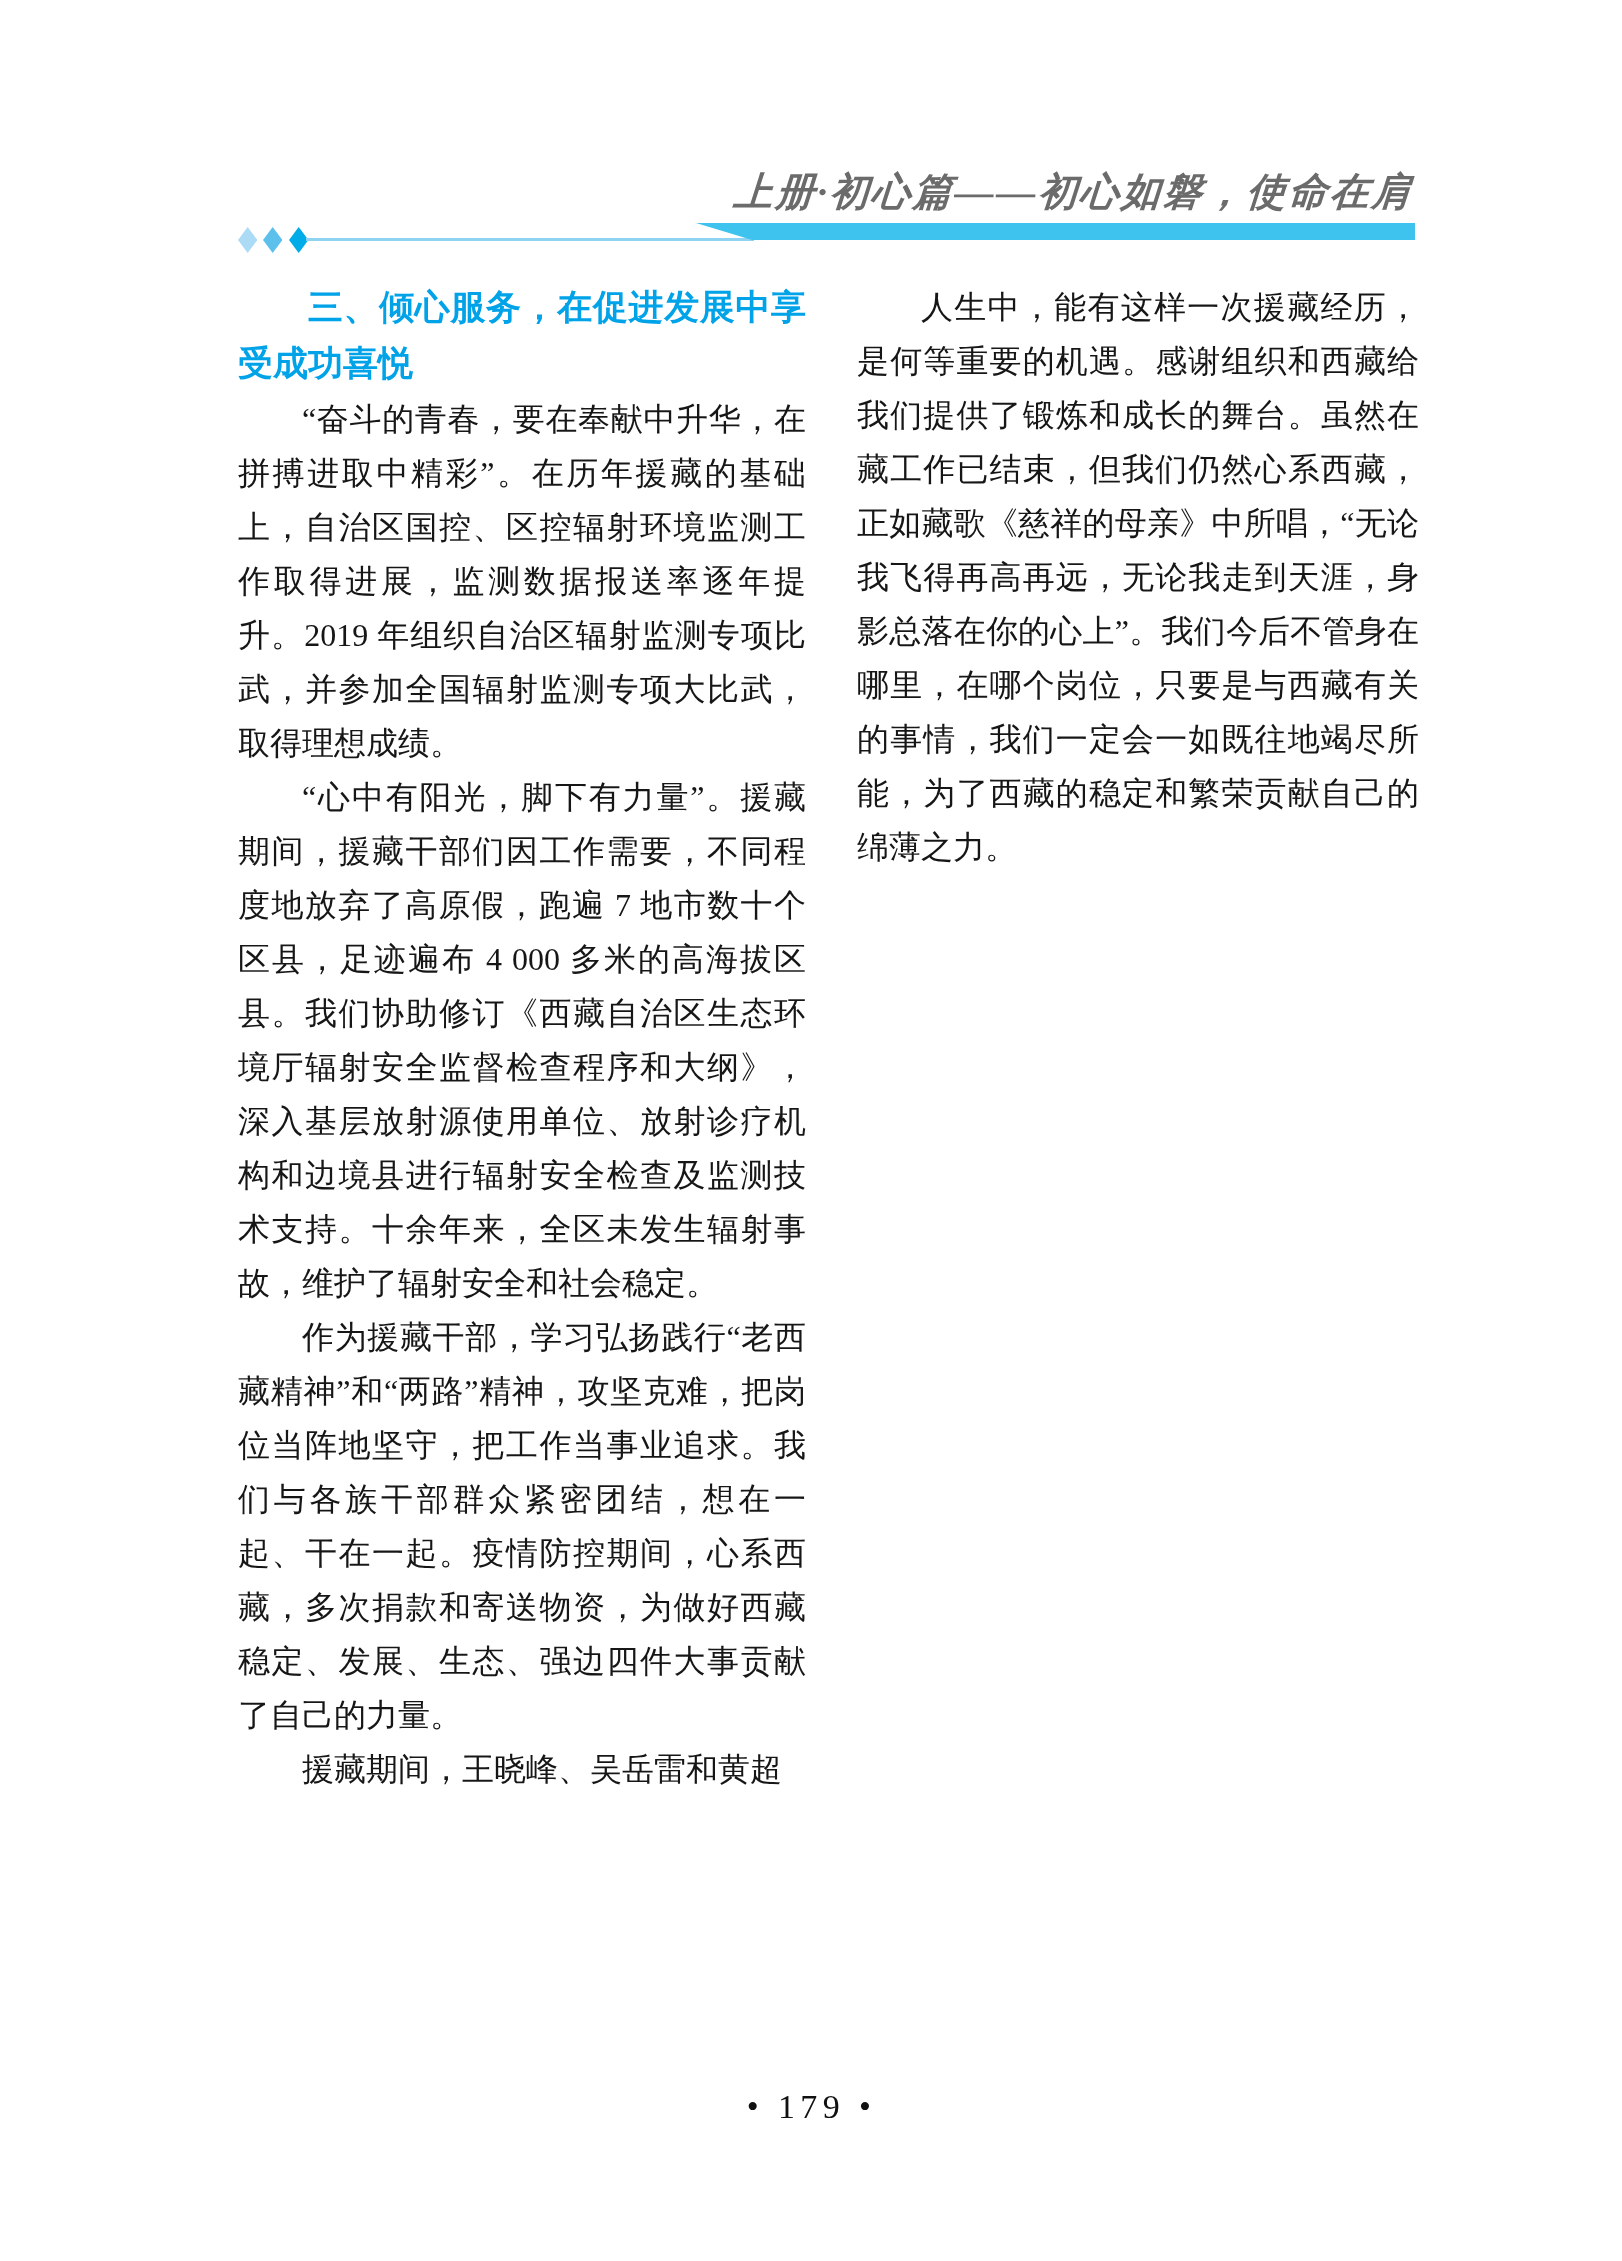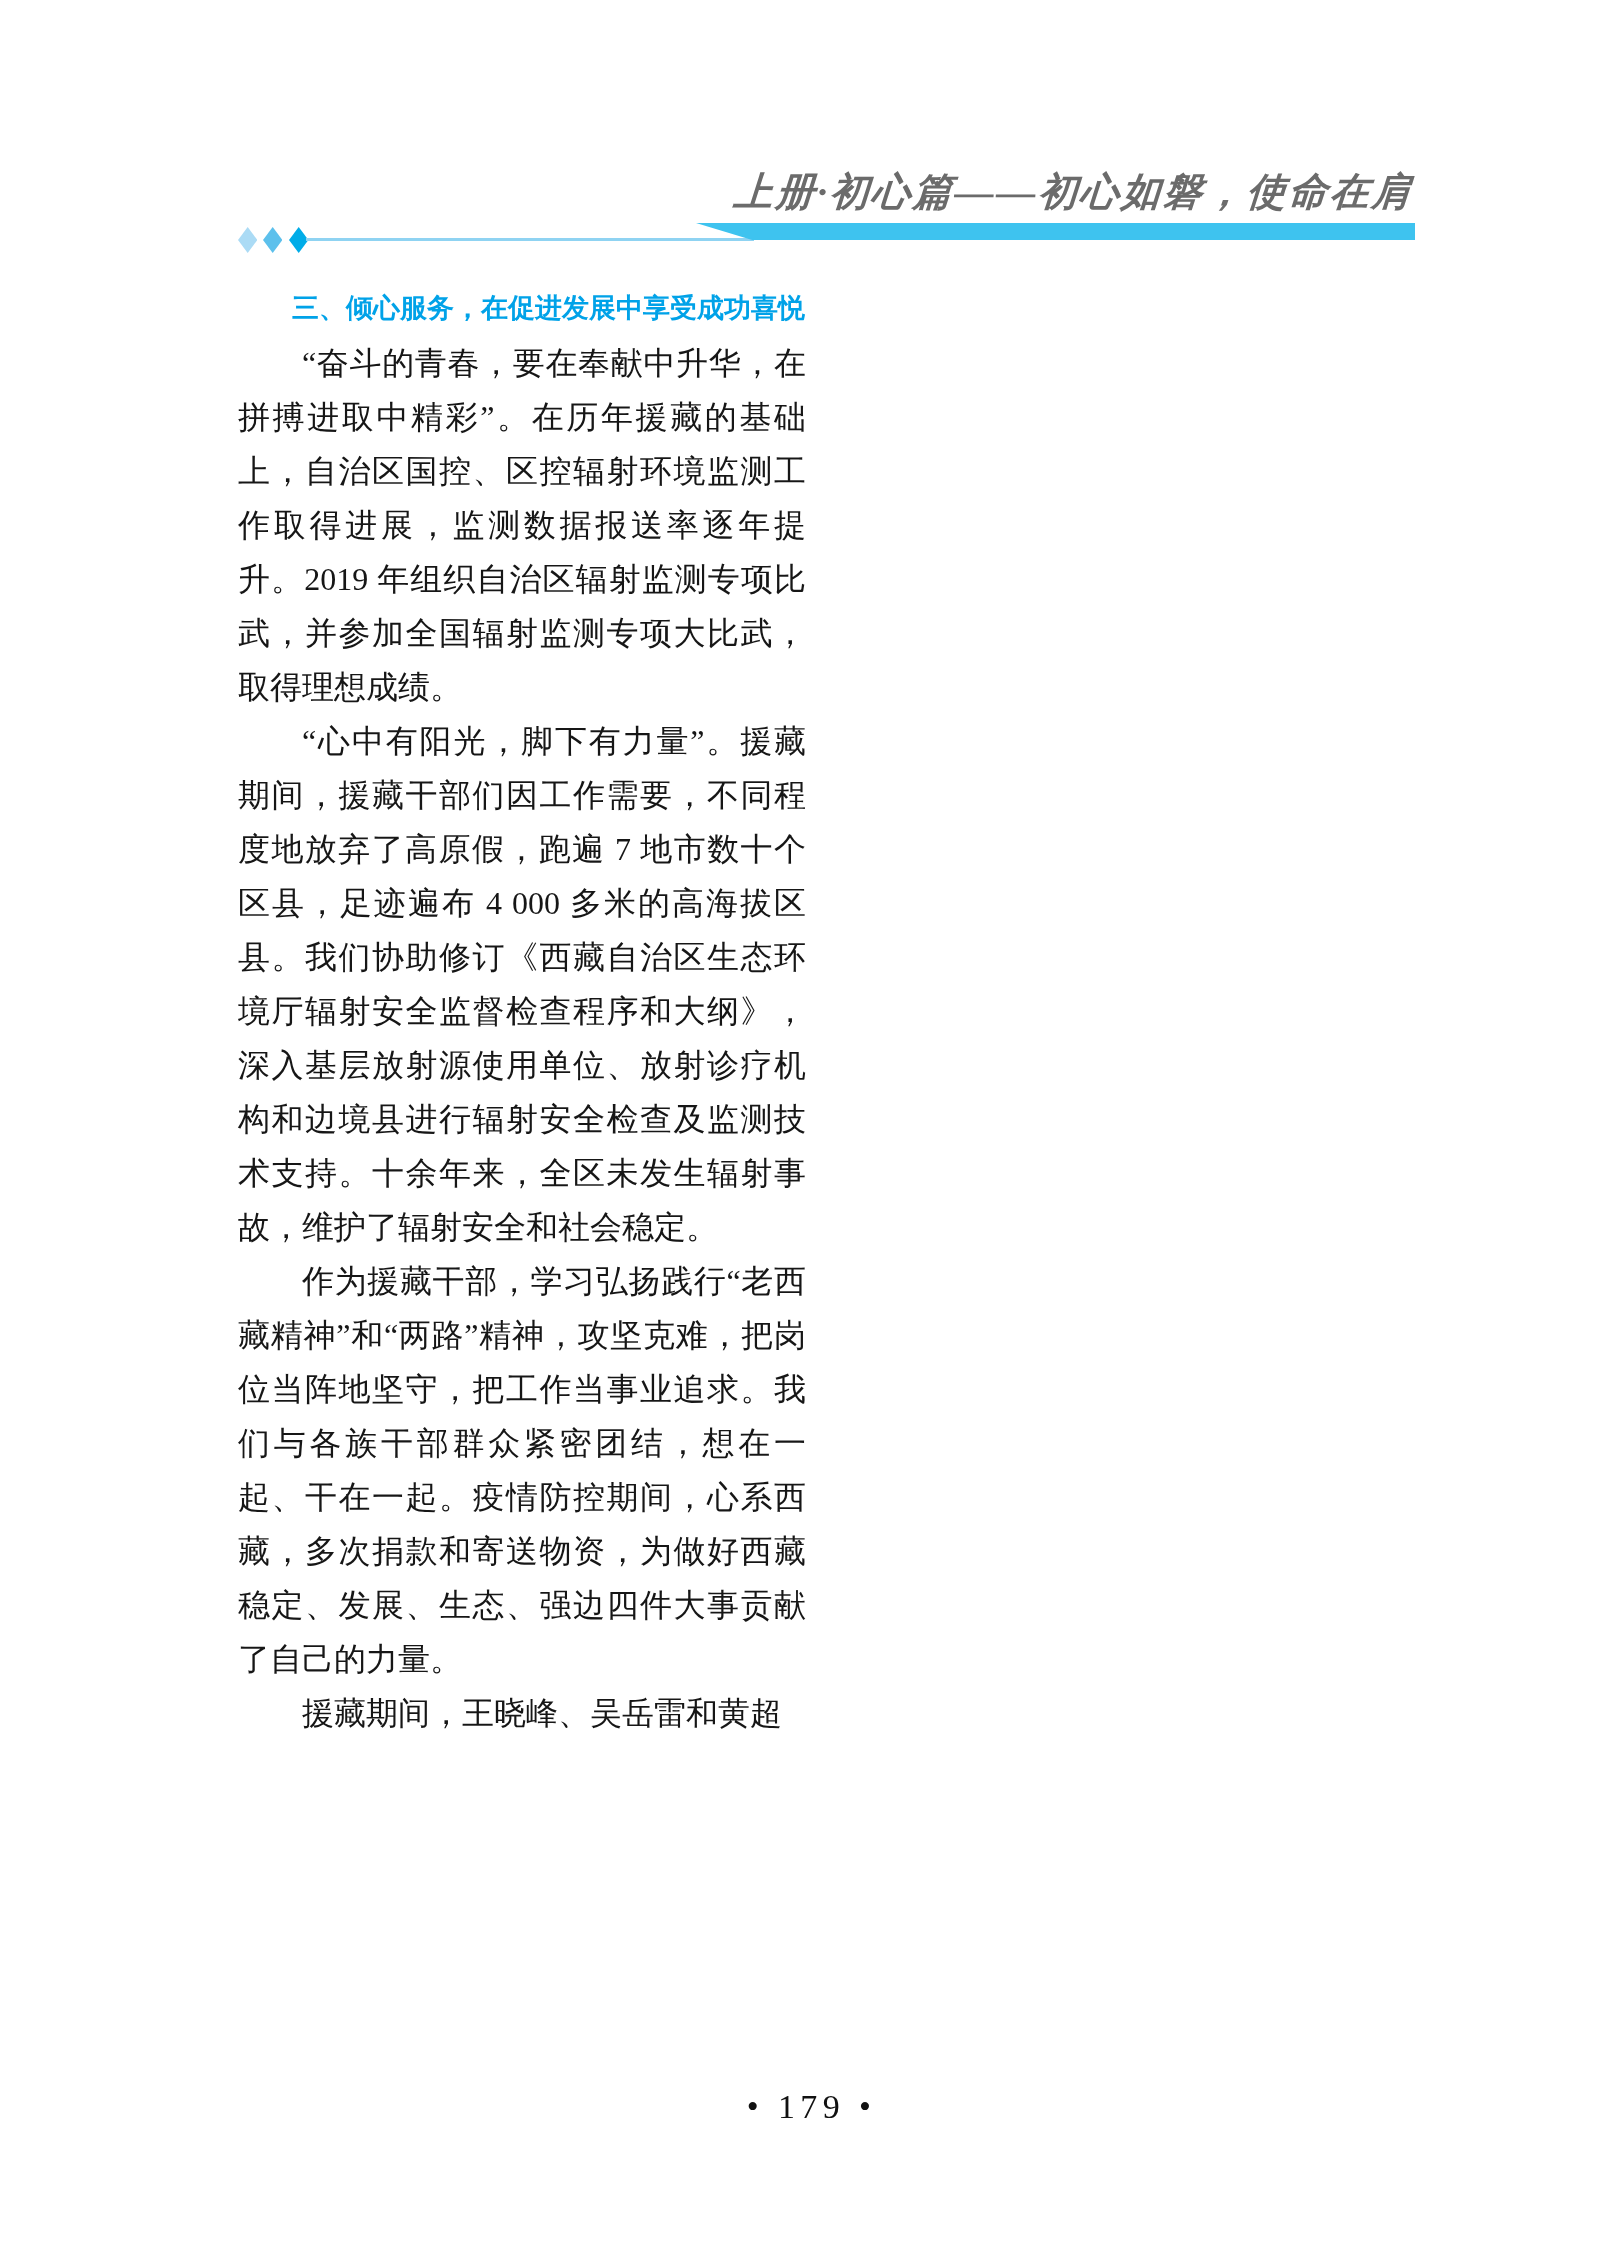--- a/index.html
+++ b/index.html
@@ -72,21 +72,21 @@
   .col-left  { left: 238px;  width: 568px; }
   .col-right { left: 857px; width: 562px; }
 
   .column p { margin: 0; padding: 0; }
   .para-indent { text-indent: 2em; }
   .para-cont   { text-indent: 0; }
 
   .section-heading {
     margin: 23px 0 20.5px 0;
     text-indent: 2em;
-    font-size: 27px;
+    font-size: 35px;
     line-height: 56px;
     font-weight: bold;
     color: #00a2e8;
     font-family: "Liberation Serif", "DejaVu Serif", serif;
   }
 
   
   .page-number {
     position: absolute;
     left: 0;
@@ -114,18 +114,19 @@
 
   <div class="column col-left">
     <p class="section-heading">三、倾心服务，在促进发展中享受成功喜悦</p>
     <p class="para-indent">“奋斗的青春，要在奉献中升华，在拼搏进取中精彩”。在历年援藏的基础上，自治区国控、区控辐射环境监测工作取得进展，监测数据报送率逐年提升。2019 年组织自治区辐射监测专项比武，并参加全国辐射监测专项大比武，取得理想成绩。</p>
     <p class="para-indent">“心中有阳光，脚下有力量”。援藏期间，援藏干部们因工作需要，不同程度地放弃了高原假，跑遍 7 地市数十个区县，足迹遍布 4 000 多米的高海拔区县。我们协助修订《西藏自治区生态环境厅辐射安全监督检查程序和大纲》，深入基层放射源使用单位、放射诊疗机构和边境县进行辐射安全检查及监测技术支持。十余年来，全区未发生辐射事故，维护了辐射安全和社会稳定。</p>
     <p class="para-indent">作为援藏干部，学习弘扬践行“老西藏精神”和“两路”精神，攻坚克难，把岗位当阵地坚守，把工作当事业追求。我们与各族干部群众紧密团结，想在一起、干在一起。疫情防控期间，心系西藏，多次捐款和寄送物资，为做好西藏稳定、发展、生态、强边四件大事贡献了自己的力量。</p>
     <p class="para-indent">援藏期间，王晓峰、吴岳雷和黄超</p>
   </div>
 
   <div class="column col-right">
+    <p class="para-indent">人生中，能有这样一次援藏经历，是何等重要的机遇。感谢组织和西藏给我们提供了锻炼和成长的舞台。虽然在藏工作已结束，但我们仍然心系西藏，正如藏歌《慈祥的母亲》中所唱，“无论我飞得再高再远，无论我走到天涯，身影总落在你的心上”。我们今后不管身在哪里，在哪个岗位，只要是与西藏有关的事情，我们一定会一如既往地竭尽所能，为了西藏的稳定和繁荣贡献自己的绵薄之力。</p>
   </div>
 
   <div class="page-number">• 179 •</div>
 
 </div>
 
 
 </body></html>

